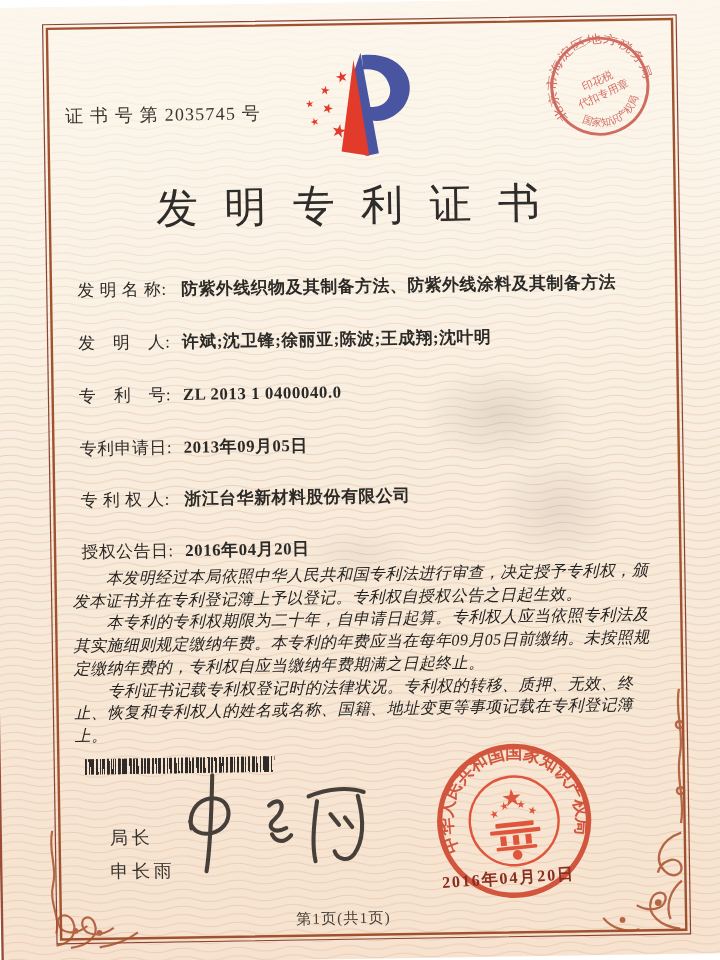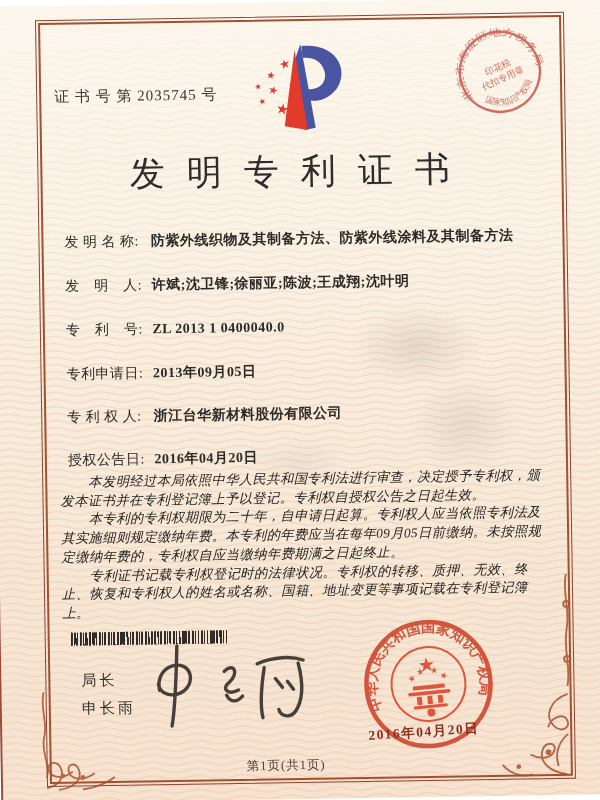--- a/index.html
+++ b/index.html
@@ -39,21 +39,21 @@
   .frow .val{font-weight:bold;margin-left:3px;letter-spacing:0.5px;}
   .r0{top:228px}.r1{top:272px}.r2{top:316px}.r3{top:360px}.r4{top:403px}.r5{top:446px}
   .bodytxt{position:absolute;left:62px;top:468px;width:492px;
     font-size:13.3px;line-height:18.7px;color:#242220;font-style:italic;}
   .bodytxt p{margin:0;text-indent:2.1em;letter-spacing:0.4px;}
   .barcode{position:absolute;left:70px;top:627px;width:158px;height:13px;
     background:
       repeating-linear-gradient(90deg,#2e2b28 0 1.3px,rgba(0,0,0,0) 1.3px 3.1px),
       repeating-linear-gradient(90deg,#2e2b28 0 1.1px,rgba(0,0,0,0) 1.1px 4.7px),
       repeating-linear-gradient(90deg,#40372e 0 2px,rgba(0,0,0,0) 2px 9.3px);}
-  .director{position:absolute;left:80px;font-size:15px;color:#35312c;letter-spacing:3px;}
+  .director{position:absolute;left:90px;font-size:15px;color:#35312c;letter-spacing:3px;margin-top:18px;}
   .d1{top:666px}.d2{top:694px}
   .sig{position:absolute;left:126px;top:630px;width:200px;height:100px;}
   .seal-issue{position:absolute;left:356px;top:613px;width:142px;height:142px;}
   .seal-date{position:absolute;left:366px;top:722px;width:150px;white-space:nowrap;
     transform:rotate(-3deg);font-size:13.5px;font-weight:bold;color:#8a2f1f;letter-spacing:1.5px;}
   .seal-tax{position:absolute;left:455px;top:20px;width:106px;height:106px;}
   .footer{position:absolute;left:20px;top:755px;width:527px;text-align:center;
     font-size:12.5px;color:#46413a;letter-spacing:1px;}
   .orn{position:absolute;}
   .orn.left{left:36px;top:686px;width:82px;height:102px;}

